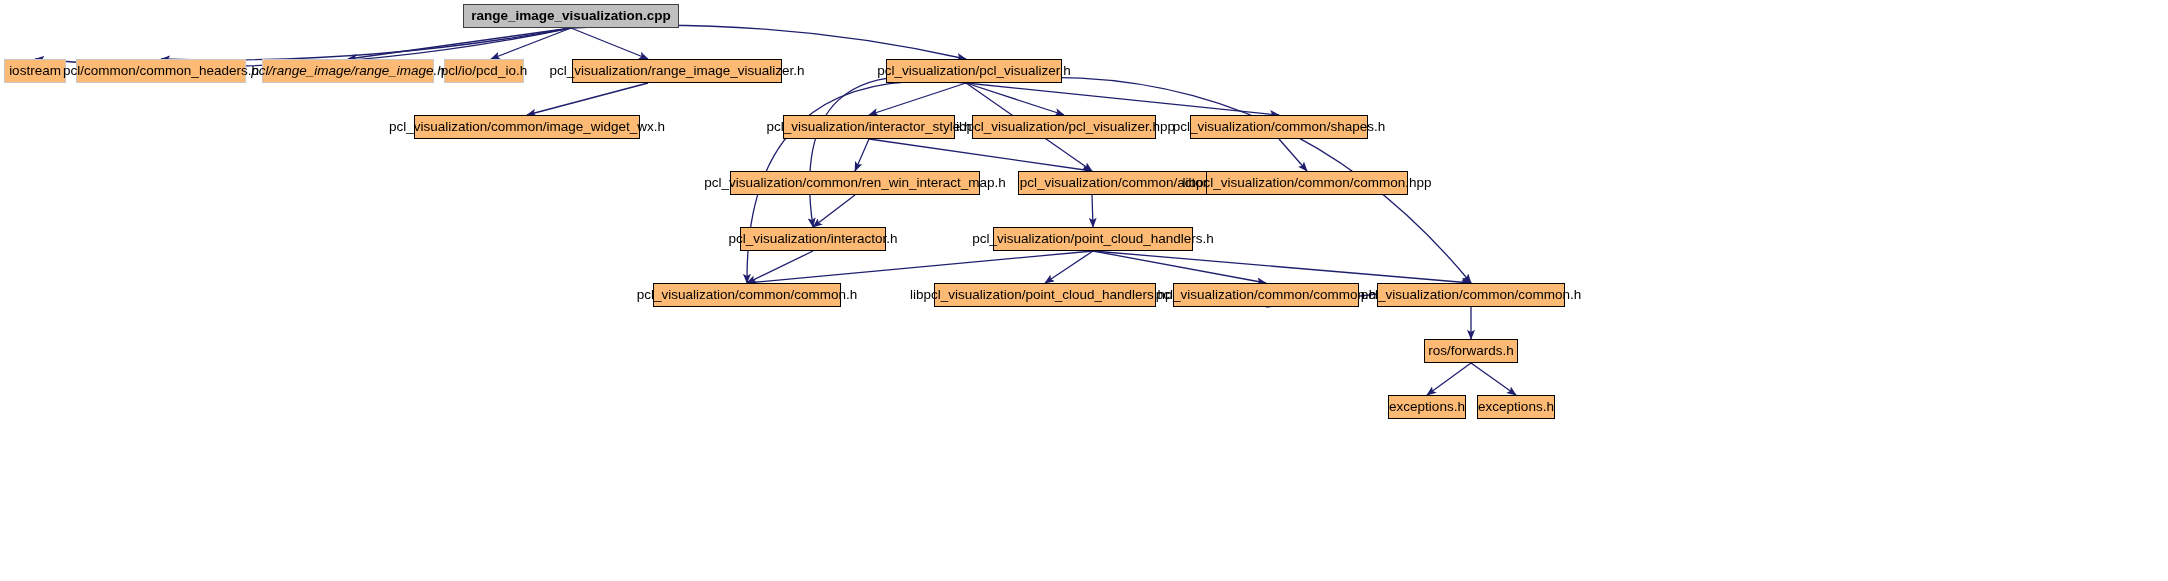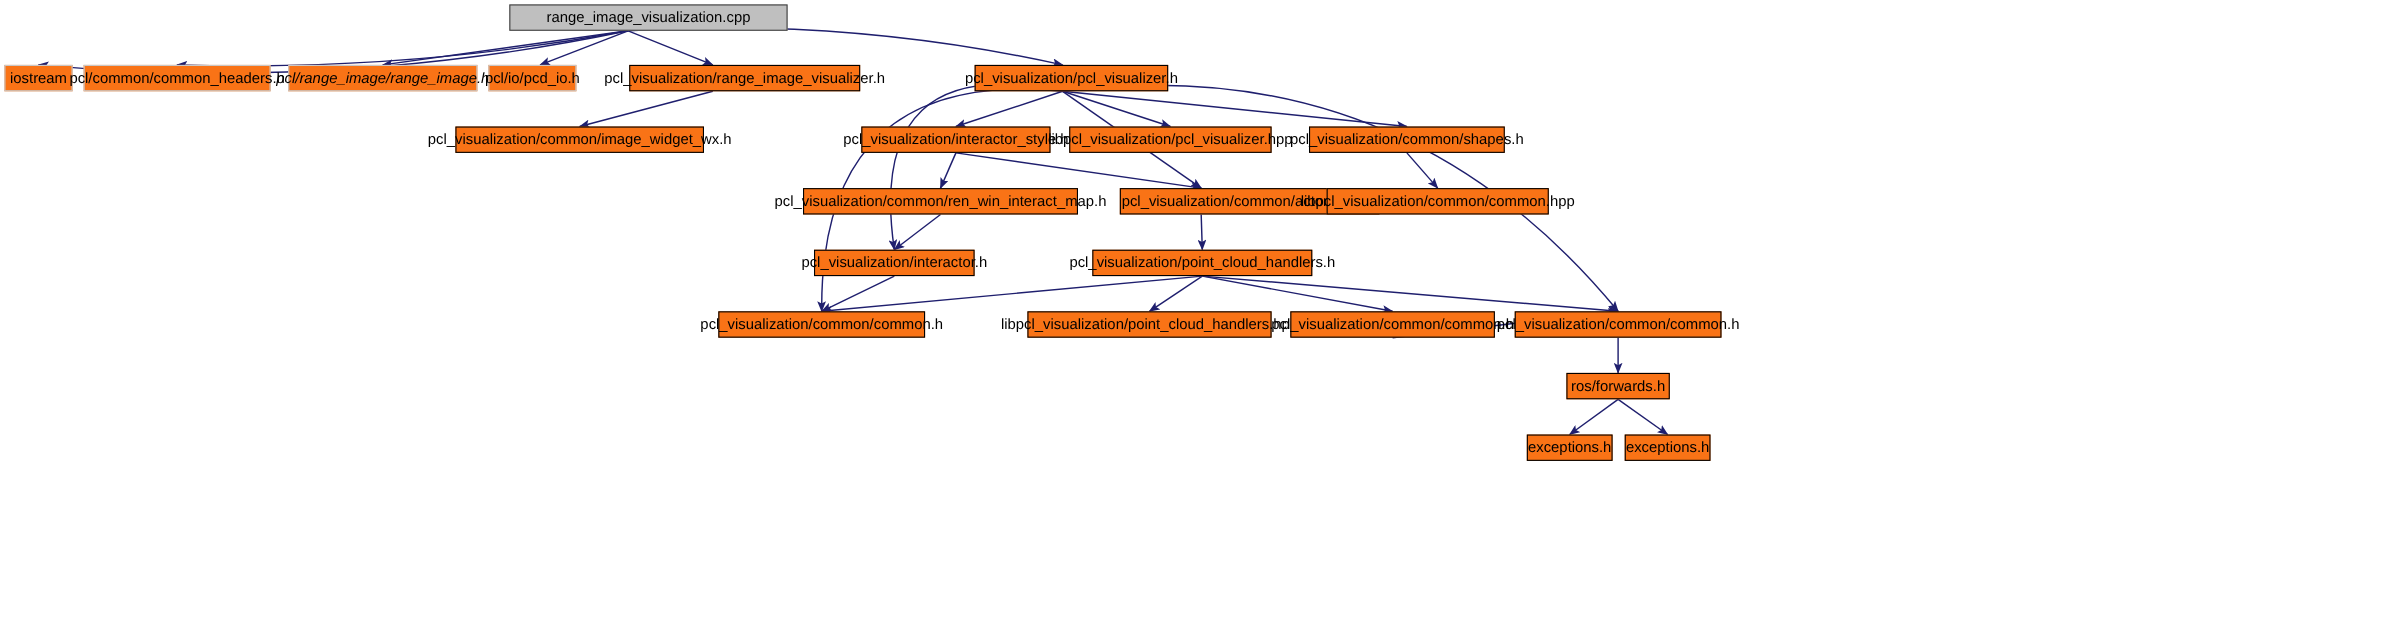--- a/index.html
+++ b/index.html
@@ -23,21 +23,21 @@
     width: 2168px;
     height: 581px;
     pointer-events: none;
   }
   .node {
     position: absolute;
     box-sizing: border-box;
     display: flex;
     align-items: center;
     justify-content: center;
-    background: #f97316;
+    background: #fdba74;
     border: 1px solid #000000;
     color: #000000;
     font-size: 13.5px;
     line-height: 1;
     white-space: nowrap;
     letter-spacing: 0px;
     padding: 0 7px;
     z-index: 5;
   }
   .node.ghost {
@@ -87,21 +87,21 @@
         <path d="M 1093 251 L 747 283" fill="none" stroke="#1f1f6e" stroke-width="1.3" marker-end="url(#arrowhead)"></path>
         <path d="M 1093 251 L 1266 283" fill="none" stroke="#1f1f6e" stroke-width="1.3" marker-end="url(#arrowhead)"></path>
         <path d="M 1093 251 L 1471 283" fill="none" stroke="#1f1f6e" stroke-width="1.3" marker-end="url(#arrowhead)"></path>
         <path d="M 1266 307 L 1471 283" fill="none" stroke="#1f1f6e" stroke-width="1.3" marker-end="url(#arrowhead)"></path>
         <path d="M 1471 307 L 1471 339" fill="none" stroke="#1f1f6e" stroke-width="1.3" marker-end="url(#arrowhead)"></path>
         <path d="M 1471 363 L 1427 395" fill="none" stroke="#1f1f6e" stroke-width="1.3" marker-end="url(#arrowhead)"></path>
         <path d="M 1471 363 L 1516 395" fill="none" stroke="#1f1f6e" stroke-width="1.3" marker-end="url(#arrowhead)"></path>
       </g>
   </svg>
   <div id="node-layer">
-      <div class="node root" style="left: 463px; top: 4px; width: 253px; height: 24px;">
+      <div class="node root" style="left: 463px; top: 4px; width: 216px; height: 24px; font-weight: bold;">
         <span class="node-label">range_image_visualization.cpp</span>
       </div>
       <div class="node ghost" style="left: 4px; top: 59px; width: 62px; height: 24px;">
         <span class="node-label">iostream</span>
       </div>
       <div class="node ghost" style="left: 76px; top: 59px; width: 170px; height: 24px;">
         <span class="node-label">pcl/common/common_headers.h</span>
       </div>
       <div class="node ghost" style="left: 262px; top: 59px; width: 172px; height: 24px; font-style: italic;">
         <span class="node-label">pcl/range_image/range_image.h</span>

